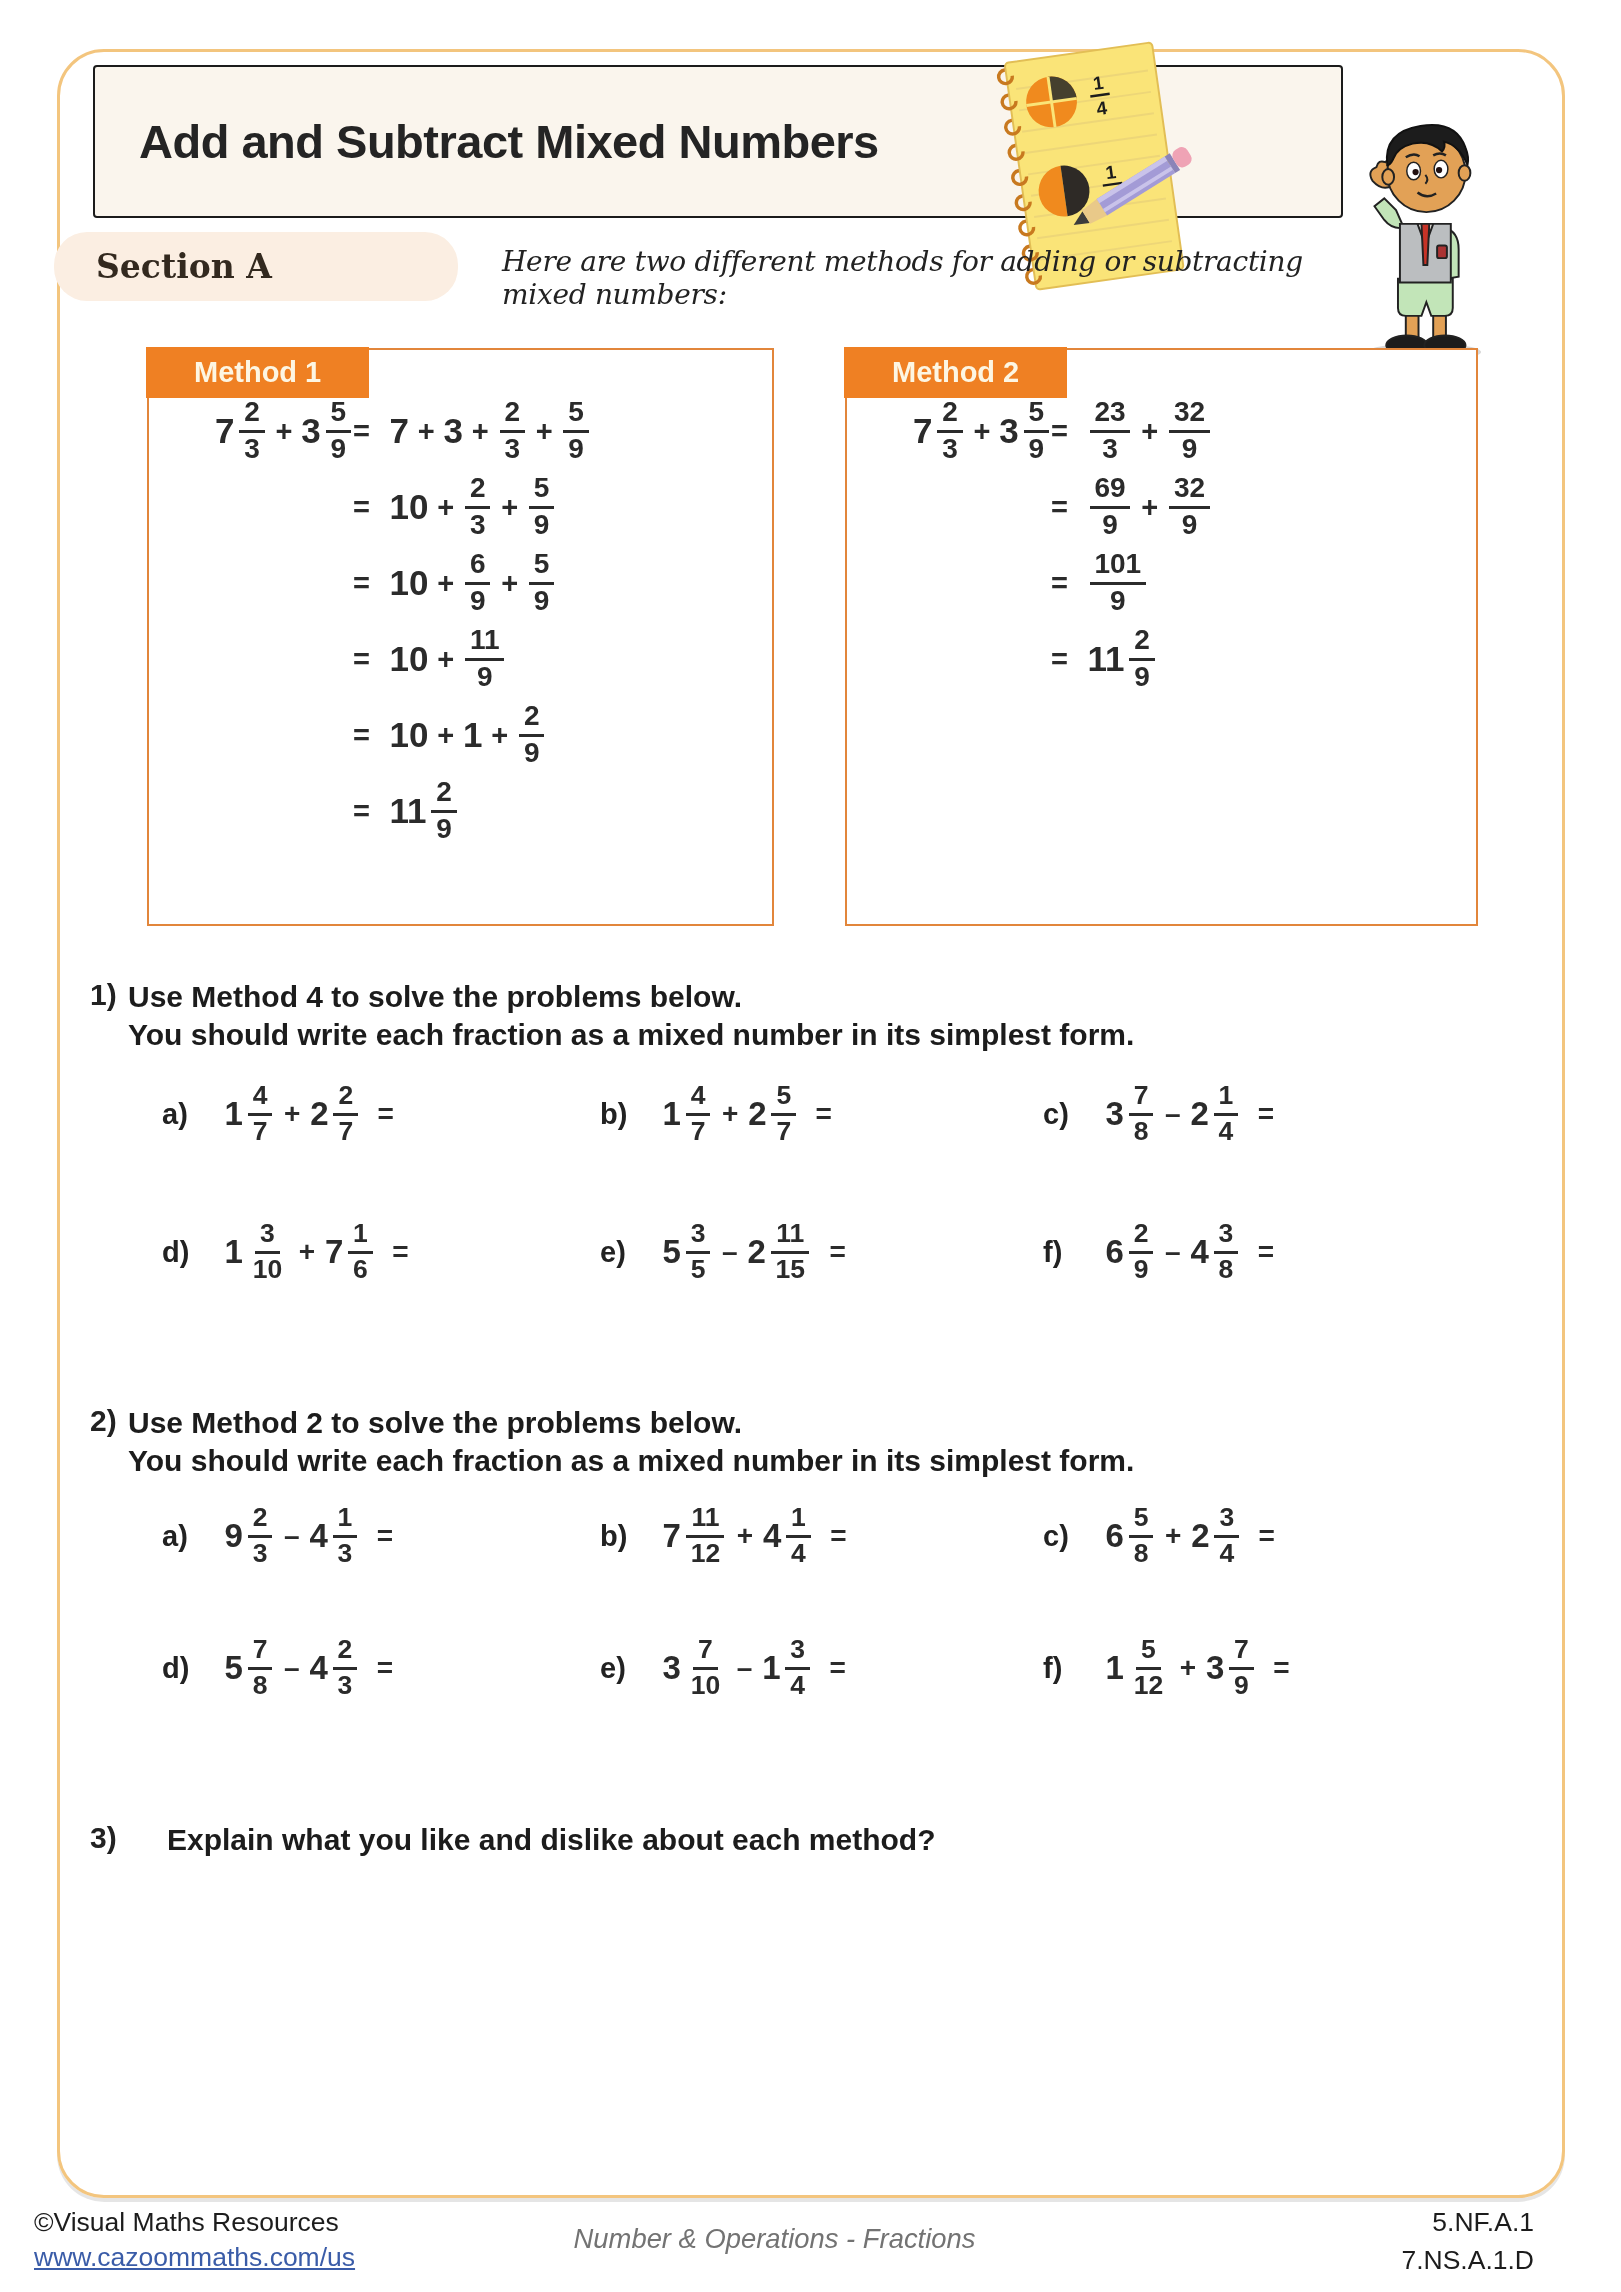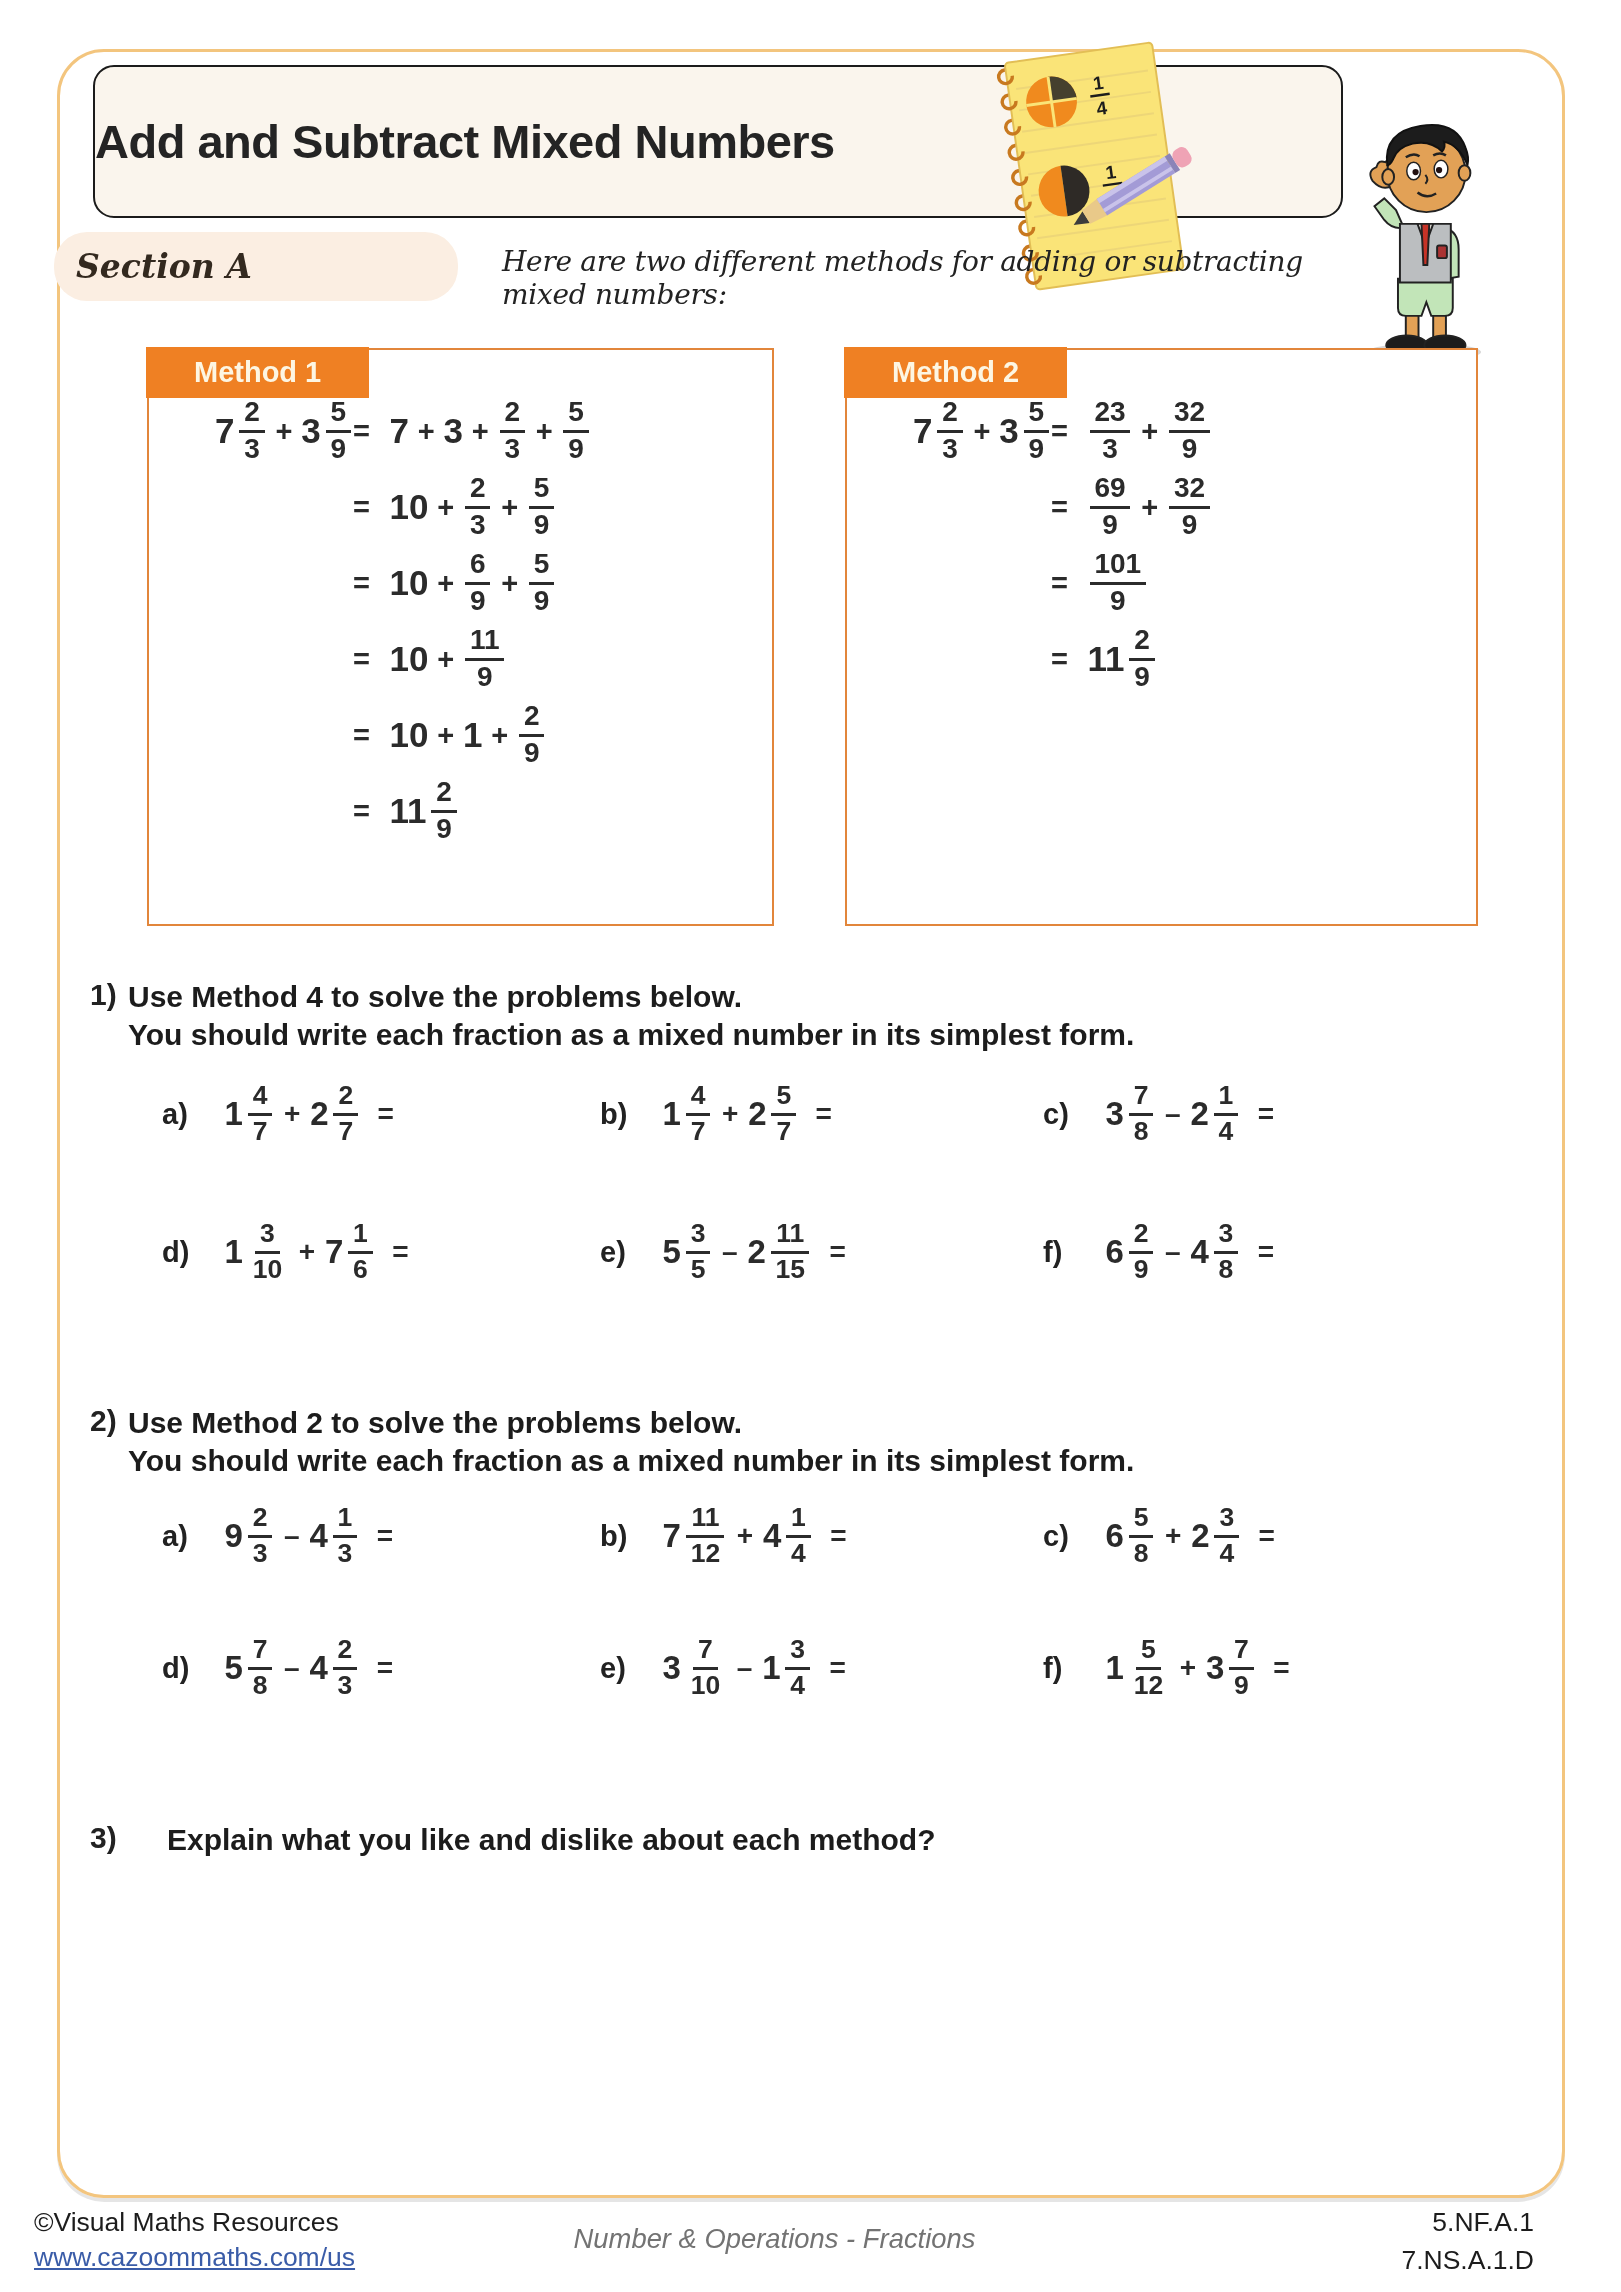--- a/index.html
+++ b/index.html
@@ -2,31 +2,31 @@
 <html><head>
 <meta charset="utf-8">
 <style>
   html,body{margin:0;padding:0;background:#ffffff;}
   .page{position:relative;width:1621px;height:2293px;background:#ffffff;overflow:hidden;
         font-family:"Liberation Sans",sans-serif;color:#222;}
   .outer-border{position:absolute;left:57px;top:49px;width:1502px;height:2143px;
         border:3.9px solid #F3C57E;border-radius:47px;box-shadow:0 3.9px 0 rgba(0,0,0,0.10);}
   
   .title-box{position:absolute;left:93px;top:65px;width:1250px;height:153px;
-        background:#FAF5ED;border:2.9px solid #1b1b1b;border-radius:21px;
-        display:flex;align-items:center;box-sizing:border-box;}
+        background:#FAF5ED;border:2.9px solid #1b1b1b;border-radius:4px;
+        display:flex;align-items:center;padding-left:44px;box-sizing:border-box;}
   .title-box span{font-size:47px;font-weight:700;letter-spacing:-0.5px;color:#242424;}
   
   .logo{position:absolute;left:1186px;top:94px;width:127px;text-align:center;}
   .logo .word{font-family:"DejaVu Serif",serif;font-weight:700;font-size:30px;color:#151515;letter-spacing:-1px;}
   
   .section-pill{position:absolute;left:54px;top:232px;width:404px;height:69px;background:#FBEEE2;
         border-radius:33px;display:flex;align-items:center;}
-  .section-pill span{font-family:"DejaVu Serif",serif;font-style:italic;font-weight:700;
-        font-size:33px;color:#33291f;margin-left:22px;}
+  .section-pill span{font-family:"DejaVu Serif",serif;font-weight:700;
+        font-size:33px;color:#33291f;margin-left:42px;}
   .instruction{position:absolute;left:502px;top:245px;width:843px;
         font-family:"DejaVu Serif",serif;font-style:italic;font-size:28px;color:#222;letter-spacing:-0.3px;}
   
   .method-box{position:absolute;top:348px;height:578px;background:#fff;border:2.9px solid #E2863B;box-sizing:border-box;}
   .m1{left:147px;width:627px;}
   .m2{left:845px;width:633px;}
   .tab{position:absolute;left:-2.9px;top:-2.9px;width:223px;height:51px;background:#EF8023;
         color:#FDF6E3;font-size:29px;font-weight:700;display:flex;align-items:center;justify-content:center;}
   .m-content{padding-top:43px;}
   .m-line{height:76px;display:flex;align-items:center;}

